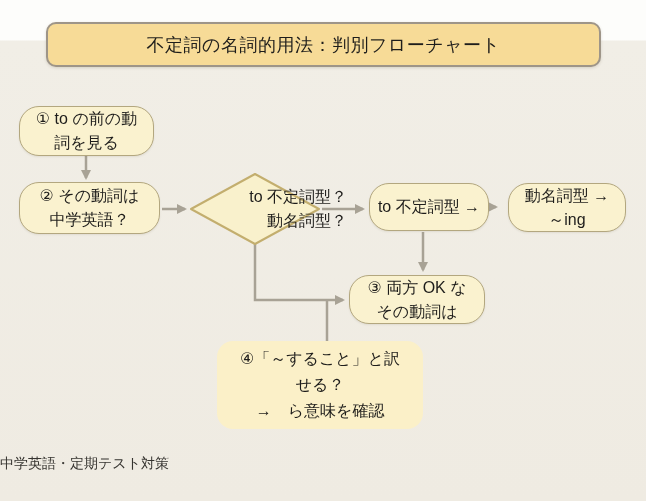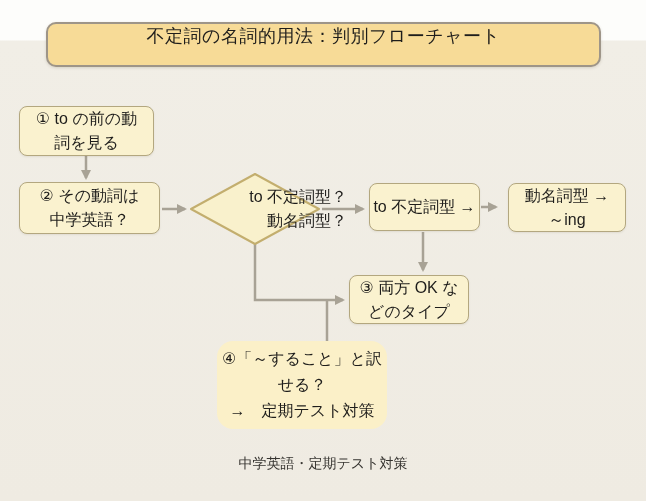--- a/index.html
+++ b/index.html
@@ -6,49 +6,49 @@
   .canvas {
     position:relative; width:646px; height:501px; overflow:hidden;
     background:linear-gradient(to bottom, #fdfdfb 0px, #fdfdfb 40px, #f1eee6 41px, #efebe2 100%);
     font-family:"Liberation Sans","DejaVu Sans",sans-serif;
     color:#1e1d1b;
   }
   .title-banner {
     position:absolute; left:46px; top:22px; width:555px; height:45px;
     box-sizing:border-box;
     background:#f7db97; border:2px solid #9e9588; border-radius:10px;
-    display:flex; align-items:flex-start; justify-content:center;
+    display:flex; align-items:center; justify-content:center;
     font-size:18px; letter-spacing:.5px;
     box-shadow:0 1px 3px rgba(90,80,50,.18);
   }
   .node {
     position:absolute; box-sizing:border-box;
     display:flex; flex-direction:column; align-items:center; justify-content:center;
     text-align:center; white-space:nowrap;
-    background:#faf2cf; border:1.5px solid #b3a77f; border-radius:8px;
+    background:#faf2cf; border:1.5px solid #b3a77f; border-radius:20px;
     font-size:16px; line-height:24px;
     box-shadow:0 1px 2px rgba(90,80,50,.10);
   }
   #step1 { left:19px;  top:106px; width:135px; height:50px; }
   #step2 { left:19px;  top:182px; width:141px; height:52px; }
-  #infinitive { left:369px; top:183px; width:111px; height:48px; }
+  #infinitive { left:369px; top:183px; width:120px; height:48px; }
   #gerund { left:508px; top:183px; width:118px; height:49px; }
-  #step3 { left:349px; top:275px; width:120px; height:49px; }
+  #step3 { left:349px; top:275px; width:136px; height:49px; }
   #step4 {
-    left:217px; top:341px; width:170px; height:88px;
+    left:217px; top:341px; width:206px; height:88px;
     background:#fbf0c8; border:none; border-radius:16px;
     box-shadow:none; line-height:26px;
   }
   .decision-label {
     position:absolute; left:163px; top:185px; width:184px;
     text-align:right; font-size:16px; line-height:24px; white-space:nowrap;
   }
   .footer-caption {
     position:absolute; left:0; top:455px; width:100%;
-    text-align:center; font-size:14px; color:#35332f;
+    font-size:14px; color:#35332f;
   }
   svg.connector-layer { position:absolute; left:0; top:0; }
   .cline { stroke:#a8a295; stroke-width:2.5; fill:none; }
 </style>
 </head>
 <body>
 
 <div class="canvas">
 
   <svg class="connector-layer" width="646" height="501" viewBox="0 0 646 501">
@@ -90,24 +90,24 @@
     <div>to 不定詞型 →</div>
   </div>
 
   <div class="node" id="gerund">
     <div>動名詞型 →</div>
     <div>～ing</div>
   </div>
 
   <div class="node" id="step3">
     <div>③ 両方 OK な</div>
-    <div>どのタイプ</div>
+    <div>その動詞は</div>
   </div>
 
   <div class="node" id="step4">
     <div>④「～すること」と訳</div>
     <div>せる？</div>
-    <div>→　定期テスト対策</div>
+    <div>→　ら意味を確認</div>
   </div>
 
   <div class="footer-caption">中学英語・定期テスト対策</div>
 
 </div>
 
 </body></html>

